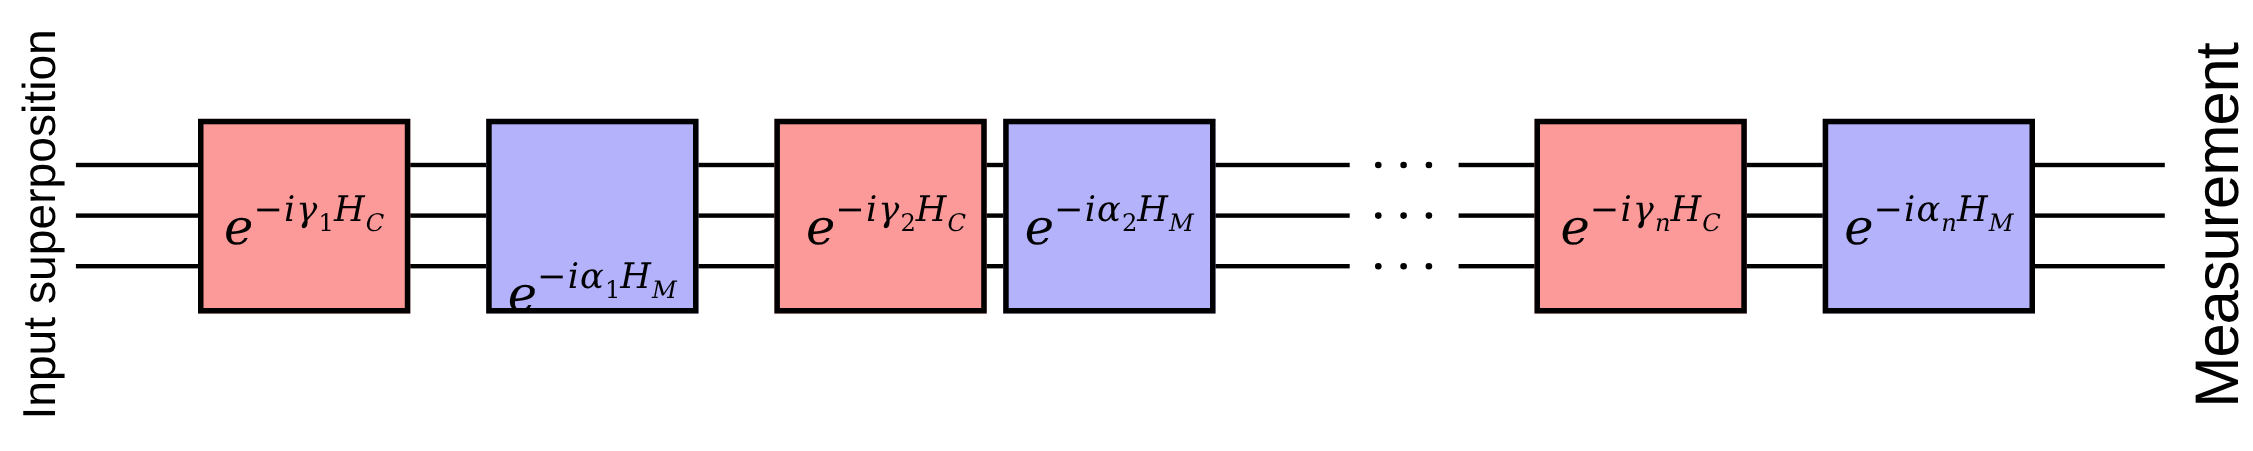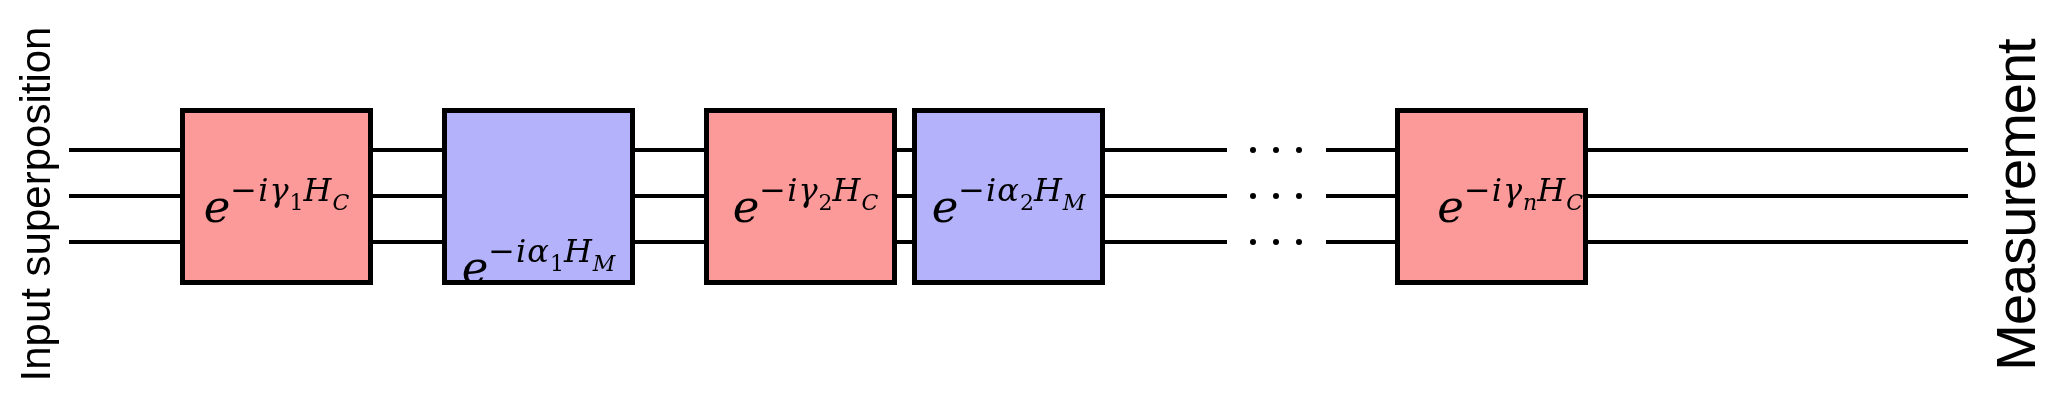--- a/index.html
+++ b/index.html
@@ -56,21 +56,21 @@
     align-items: center;
     justify-content: center;
     z-index: 2;
   }
   .gate.cost  { background: var(--cost-fill); }
   .gate.mixer { background: var(--mixer-fill); }
   .gate.p1 { left: 180px; }
   .gate.p2 { left: 442px; align-items: flex-end; }
   .gate.p3 { left: 704px; padding-left: 10px; }
   .gate.p4 { left: 912px; }
-  .gate.p5 { left: 1395px; justify-content: flex-end; }
+  .gate.p5 { left: 1395px; }
   .gate.p6 { left: 1657px; }
 
   
   .glabel {
     font-family: "DejaVu Serif", serif;
     color: var(--stroke);
     white-space: nowrap;
     position: relative;
     top: 10px;
     line-height: 1;
@@ -135,14 +135,17 @@
   </div>
 
   <div class="gate mixer p4">
     <span class="glabel"><span class="g-base">e</span><span class="g-sup"><span class="g-it">−iα</span><span class="g-sub">2</span><span class="g-it">H</span><span class="g-sub g-it">M</span></span></span>
   </div>
 
   <div class="gate cost p5">
     <span class="glabel"><span class="g-base">e</span><span class="g-sup"><span class="g-it">−iγ</span><span class="g-sub g-it">n</span><span class="g-it">H</span><span class="g-sub g-it">C</span></span></span>
   </div>
 
+  <div class="gate mixer p6">
+    <span class="glabel"><span class="g-base">e</span><span class="g-sup"><span class="g-it">−iα</span><span class="g-sub g-it">n</span><span class="g-it">H</span><span class="g-sub g-it">M</span></span></span>
+  </div>
 
 </div>
 
 </body></html>

